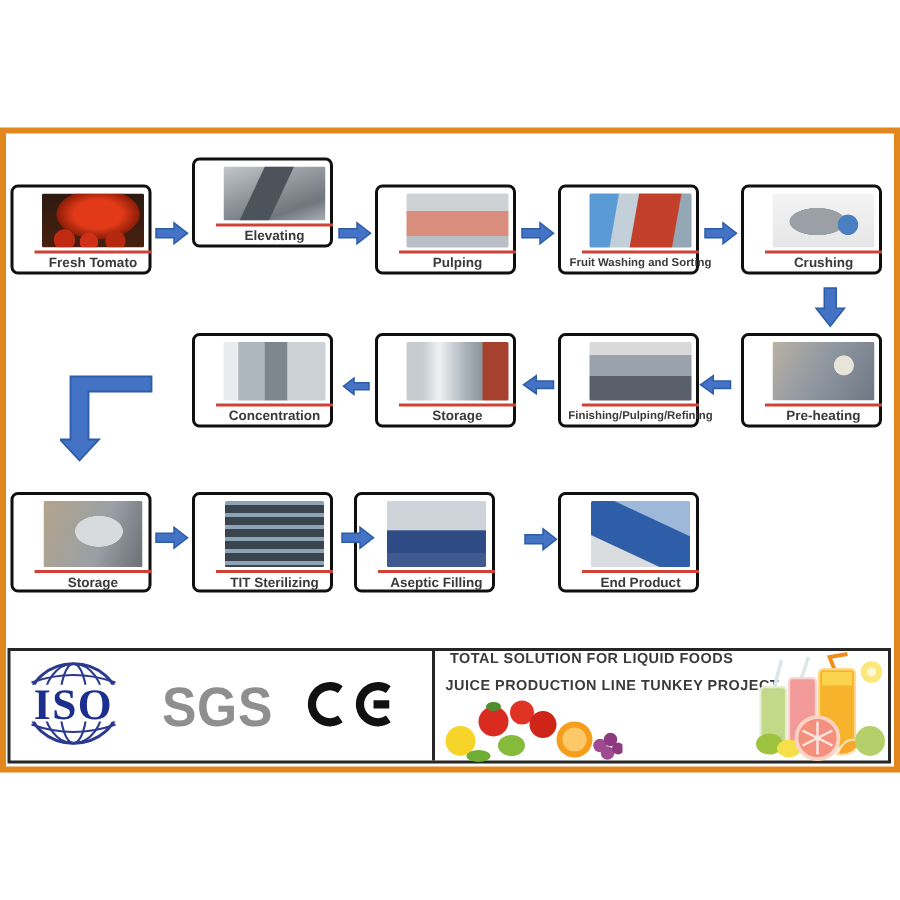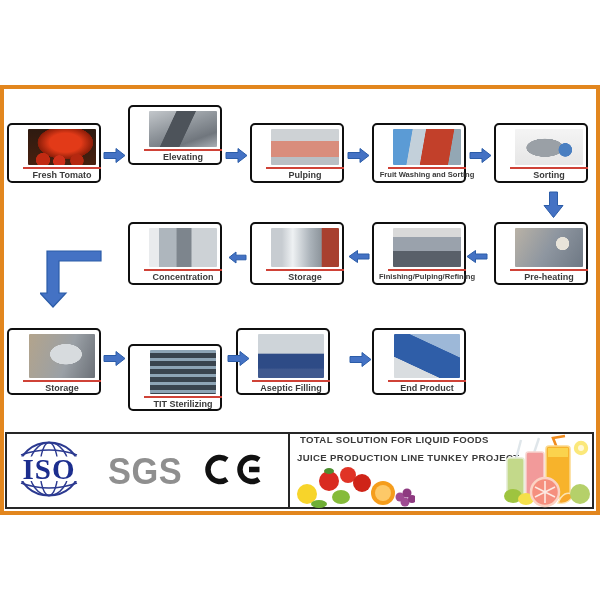--- a/index.html
+++ b/index.html
@@ -94,21 +94,21 @@
     <div class="lbl">Pulping</div>
   </div>
   <div class="box r1" style="left:372px;top:123px">
     <div class="photo p3"></div>
     <div class="redline"></div>
     <div class="lbl sm">Fruit Washing and Sorting</div>
   </div>
   <div class="box r1" style="left:494px;top:123px">
     <div class="photo p4"></div>
     <div class="redline"></div>
-    <div class="lbl">Sorting</div>
+    <div class="lbl">Crushing</div>
   </div>
 
   <svg class="arrow" style="left:103px;top:147px" width="23" height="17" viewBox="0 0 23 17">
       <polygon points="1,5.5 13,5.5 13,1.5 22,8.5 13,15.5 13,11.5 1,11.5" fill="#4472c4" stroke="#2b5ca8" stroke-width="1"></polygon>
     </svg>
   <svg class="arrow" style="left:225px;top:147px" width="23" height="17" viewBox="0 0 23 17">
       <polygon points="1,5.5 13,5.5 13,1.5 22,8.5 13,15.5 13,11.5 1,11.5" fill="#4472c4" stroke="#2b5ca8" stroke-width="1"></polygon>
     </svg>
   <svg class="arrow" style="left:347px;top:147px" width="23" height="17" viewBox="0 0 23 17">
       <polygon points="1,5.5 13,5.5 13,1.5 22,8.5 13,15.5 13,11.5 1,11.5" fill="#4472c4" stroke="#2b5ca8" stroke-width="1"></polygon>
@@ -154,21 +154,21 @@
 
   <svg class="arrow" style="left:40px;top:246px" width="62" height="62" viewBox="0 0 62 62">
       <polygon points="61,5 61,15 19,15 19,47 26,47 13,61 0,47 7,47 7,5" fill="#4472c4" stroke="#2b5ca8" stroke-width="1.2"></polygon>
     </svg>
 
   <div class="box r3" style="left:7px;top:328px">
     <div class="photo p9"></div>
     <div class="redline"></div>
     <div class="lbl">Storage</div>
   </div>
-  <div class="box r3" style="left:128px;top:344px">
+  <div class="box r3" style="left:128px;top:328px">
     <div class="photo p10"></div>
     <div class="redline"></div>
     <div class="lbl">TIT Sterilizing</div>
   </div>
   <div class="box r3" style="left:236px;top:328px">
     <div class="photo p11"></div>
     <div class="redline"></div>
     <div class="lbl">Aseptic Filling</div>
   </div>
   <div class="box r3" style="left:372px;top:328px">

